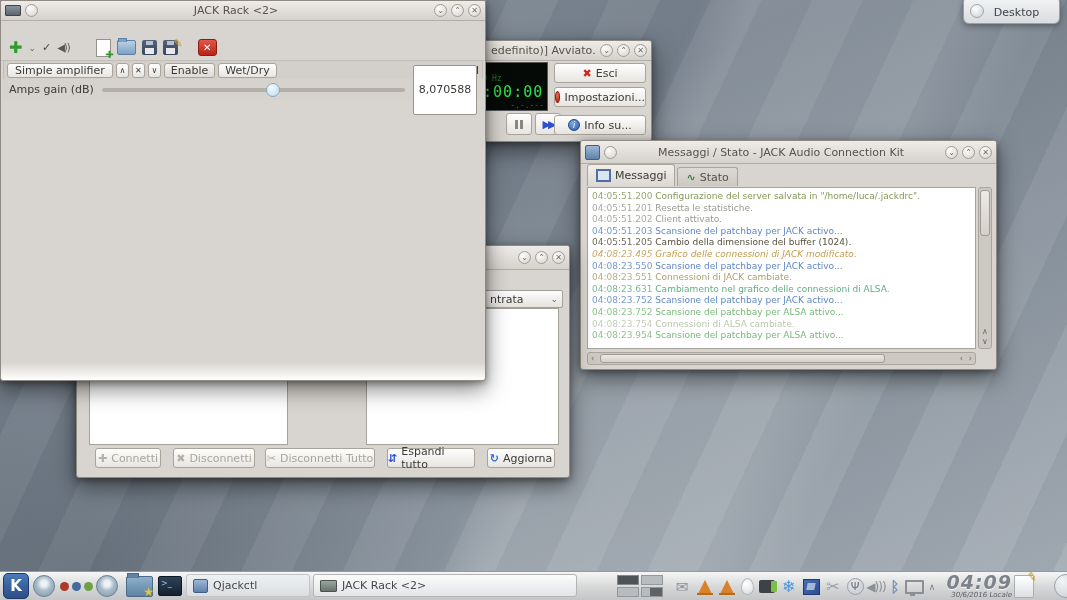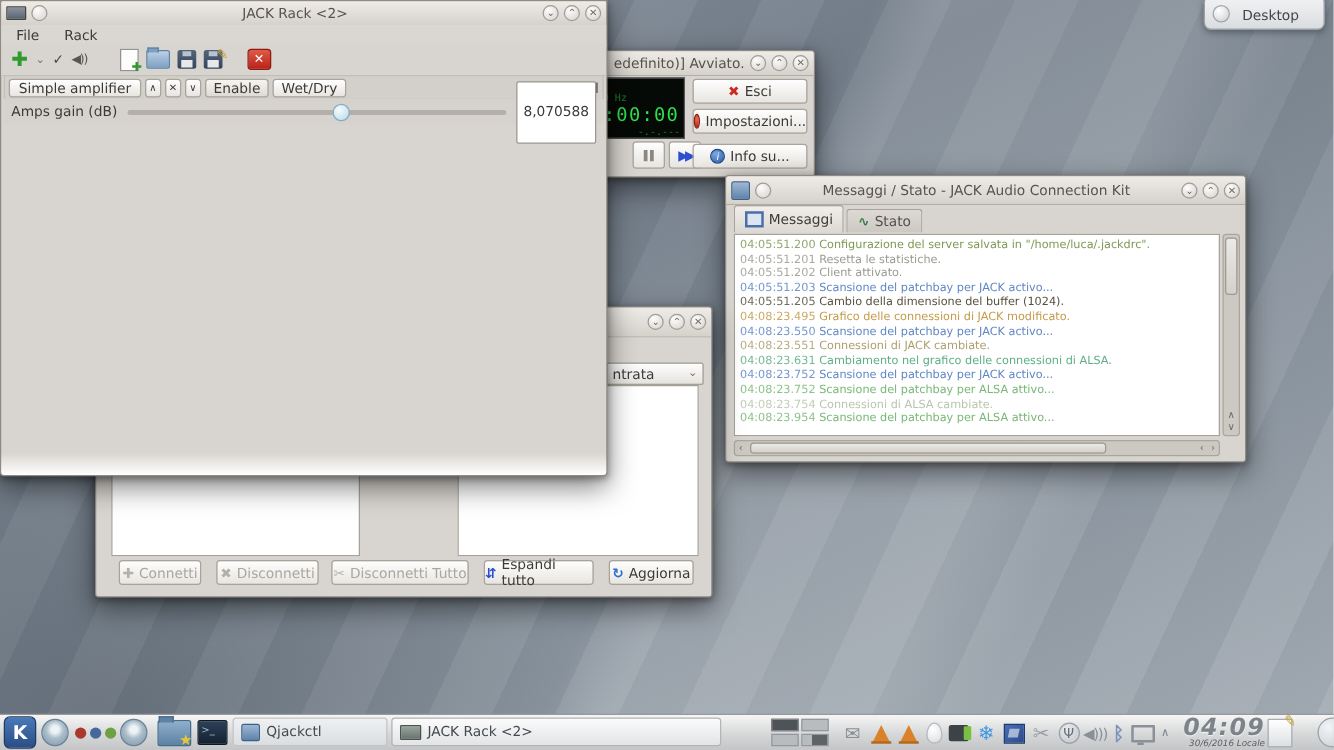--- a/index.html
+++ b/index.html
@@ -139,21 +139,21 @@
         <span style="color:#3f7a4a;font-weight:bold;">∿</span>
         <span>Stato</span>
       </div>
     </div>
     <div id="ms-log">
         <div style="color: rgb(127, 154, 85);"><span style="opacity: 0.85;">04:05:51.200 </span><span>Configurazione del server salvata in "/home/luca/.jackdrc".</span></div>
         <div style="color: rgb(155, 155, 147);"><span style="opacity: 0.85;">04:05:51.201 </span><span>Resetta le statistiche.</span></div>
         <div style="color: rgb(155, 155, 147);"><span style="opacity: 0.85;">04:05:51.202 </span><span>Client attivato.</span></div>
         <div style="color: rgb(95, 135, 197);"><span style="opacity: 0.85;">04:05:51.203 </span><span>Scansione del patchbay per JACK activo...</span></div>
         <div style="color: rgb(87, 81, 63);"><span style="opacity: 0.85;">04:05:51.205 </span><span>Cambio della dimensione del buffer (1024).</span></div>
-        <div style="color: rgb(195, 155, 74);"><span style="opacity: 0.85;">04:08:23.495 </span><span>Grafico delle connessioni di JACK modificato.</span></div>
+        <div style="color: rgb(195, 155, 74); font-style: italic;"><span style="opacity: 0.85;">04:08:23.495 </span><span>Grafico delle connessioni di JACK modificato.</span></div>
         <div style="color: rgb(95, 135, 197);"><span style="opacity: 0.85;">04:08:23.550 </span><span>Scansione del patchbay per JACK activo...</span></div>
         <div style="color: rgb(173, 159, 109);"><span style="opacity: 0.85;">04:08:23.551 </span><span>Connessioni di JACK cambiate.</span></div>
         <div style="color: rgb(95, 174, 134);"><span style="opacity: 0.85;">04:08:23.631 </span><span>Cambiamento nel grafico delle connessioni di ALSA.</span></div>
         <div style="color: rgb(95, 135, 197);"><span style="opacity: 0.85;">04:08:23.752 </span><span>Scansione del patchbay per JACK activo...</span></div>
         <div style="color: rgb(121, 184, 120);"><span style="opacity: 0.85;">04:08:23.752 </span><span>Scansione del patchbay per ALSA attivo...</span></div>
         <div style="color: rgb(185, 198, 174);"><span style="opacity: 0.85;">04:08:23.754 </span><span>Connessioni di ALSA cambiate.</span></div>
         <div style="color: rgb(121, 184, 120);"><span style="opacity: 0.85;">04:08:23.954 </span><span>Scansione del patchbay per ALSA attivo...</span></div>
       </div>
 
     <div class="vscroll" style="left:397px;top:46px;height:162px;">
@@ -249,24 +249,20 @@
   </div>
 
   <div class="window" id="win-jackrack">
     <div class="titlebar">
       <span style="width:14px;height:9px;background:linear-gradient(#8a94a0,#5a6470);border:1px solid #444;border-radius:1px;"></span>
       <span class="rbtn"></span>
       <span class="title">JACK Rack &lt;2&gt;</span>
       <span class="rbtn">⌄</span>
       <span class="rbtn">⌃</span>
       <span class="rbtn">✕</span>
-    </div>
-    <div id="jr-menubar">
-      <span>File</span>
-      <span>Rack</span>
     </div>
     <div id="jr-toolbar">
       <span class="tbicon plus-green" style="font-size:16px;">✚</span>
       <span class="tbicon" style="color:#6e6a62;font-size:9px;">⌄</span>
       <span class="tbicon" style="color:#4a463f;">✓</span>
       <span class="tbicon" style="color:#5a564f;font-size:10px;letter-spacing:-1px;">◀))</span>
       <span style="width:14px;"></span>
       <span class="tbicon doc-new">
           <span class="plus-green">✚</span>
         </span>

